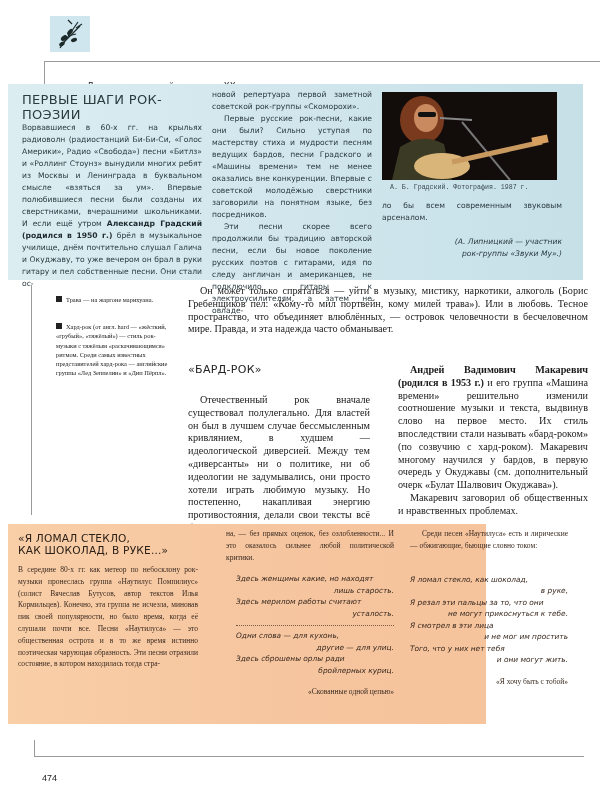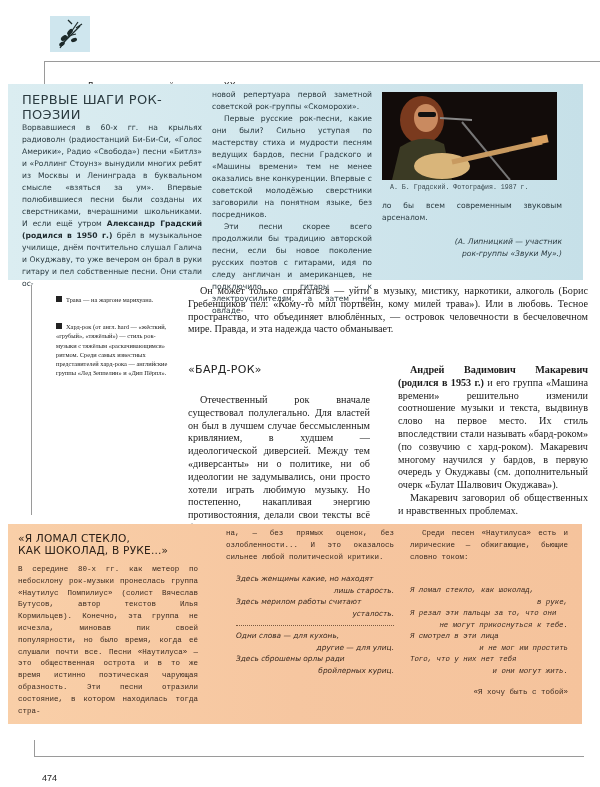--- a/index.html
+++ b/index.html
@@ -42,24 +42,24 @@
 
   
   .serif { font-family: "Liberation Serif", serif; font-size: 10.2px; line-height: 12.8px; color: #1a1a1a; text-align: justify; }
   .main-para { left: 188px; top: 285px; width: 400px; }
   .section-title { left: 188px; top: 363px; font-family: "DejaVu Sans", sans-serif; font-size: 11px; color: #222; letter-spacing: 0.3px; }
   .col-left { left: 188px; top: 394px; width: 182px; }
   .col-right { left: 398px; top: 364px; width: 190px; }
 
   
   .orange-box {
-    left: 8px; top: 524px; width: 574px; height: 200px;
+    left: 8px; top: 524px; width: 478px; height: 200px;
     background: linear-gradient(90deg, #f9cfa8 0%, #f6c6a0 50%, #f5c39c 100%);
   }
-  .o-sans { font-family: Liberation Mono, monospace; font-size: 7.5px; line-height: 11.8px; color: #3a2a20; text-align: justify; }
+  .o-sans { font-family: Liberation Serif, serif; font-size: 7.5px; line-height: 11.8px; color: #3a2a20; text-align: justify; }
   .o-title { left: 10px; top: 8px; font-family: "DejaVu Sans", sans-serif; font-size: 10.6px; line-height: 12px; color: #2b2018; letter-spacing: 0.2px; }
   .o-col1 { left: 10px; top: 40px; width: 180px; }
   .o-col2 { left: 218px; top: 4px; width: 168px; }
   .o-col3 { left: 402px; top: 4px; width: 158px; }
   .poem { font-style: italic; font-size: 7.4px; line-height: 11.5px; color: #3a2a20; }
   .poem .r { text-align: right; }
   .dots { border-top: 1px dotted #7a5a40; margin: 6px 0 4px 0; }
   .song-title { text-align: right; margin-top: 10px; }
 
   .page-num { left: 42px; top: 741px; font-family: "Liberation Sans", sans-serif; font-size: 9px; color: #222; margin-top: 32px; }
@@ -149,25 +149,26 @@
       <div class="poem-line"><span>Здесь женщины какие, но находят</span></div>
       <div class="poem-line r"><span>лишь старость.</span></div>
       <div class="poem-line"><span>Здесь мерилом работы считают</span></div>
       <div class="poem-line r"><span>усталость.</span></div>
       <div class="dots"></div>
       <div class="poem-line"><span>Одни слова — для кухонь,</span></div>
       <div class="poem-line r"><span>другие — для улиц.</span></div>
       <div class="poem-line"><span>Здесь сброшены орлы ради</span></div>
       <div class="poem-line r"><span>бройлерных куриц.</span></div>
     </div>
+    <div class="o-sans song-title">«Скованные одной цепью»</div>
   </div>
 
   <div class="abs o-col3">
     <div class="o-sans indent">Среди песен «Наутилуса» есть и лирические — обжигающие, бьющие словно током:</div>
-    <div class="poem" style="margin:22px 0 0 0;font-family:Liberation Mono, monospace;">
+    <div class="poem" style="margin:22px 0 0 0;">
       <div class="poem-line"><span>Я ломал стекло, как шоколад,</span></div>
       <div class="poem-line r"><span>в руке,</span></div>
       <div class="poem-line"><span>Я резал эти пальцы за то, что они</span></div>
       <div class="poem-line r"><span>не могут прикоснуться к тебе.</span></div>
       <div class="poem-line"><span>Я смотрел в эти лица</span></div>
       <div class="poem-line r"><span>и не мог им простить</span></div>
       <div class="poem-line"><span>Того, что у них нет тебя</span></div>
       <div class="poem-line r"><span>и они могут жить.</span></div>
     </div>
     <div class="o-sans song-title">«Я хочу быть с тобой»</div>

